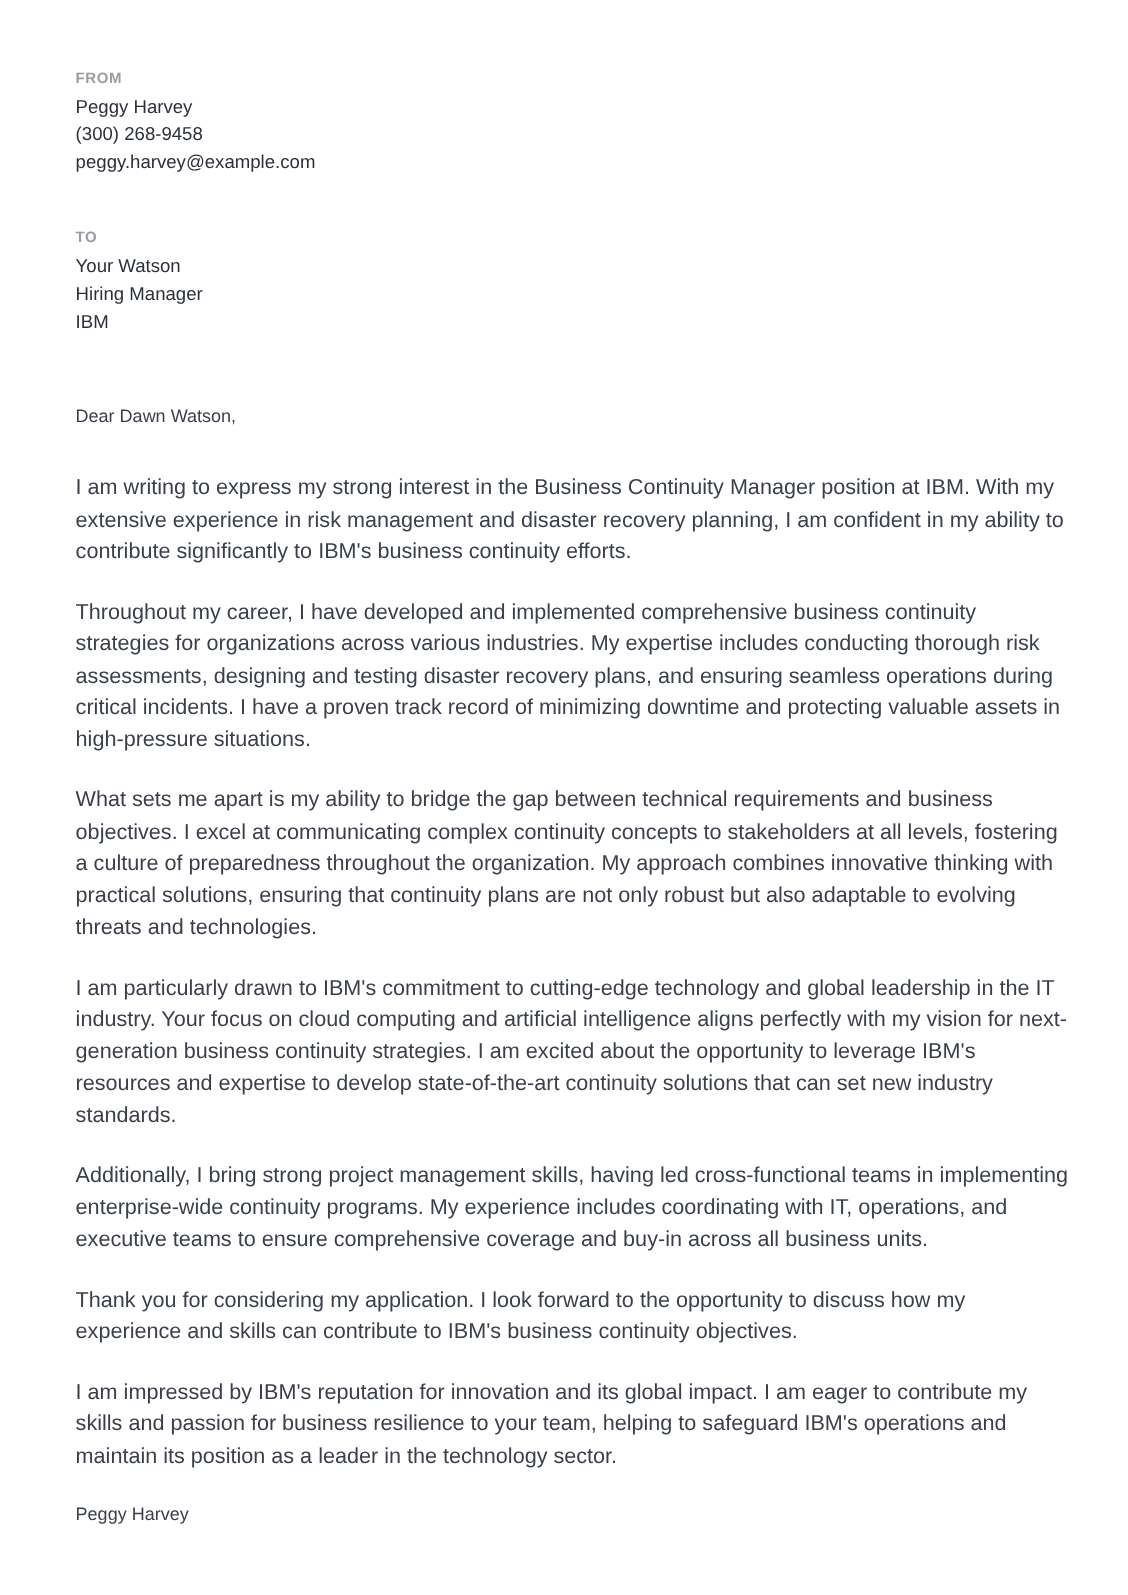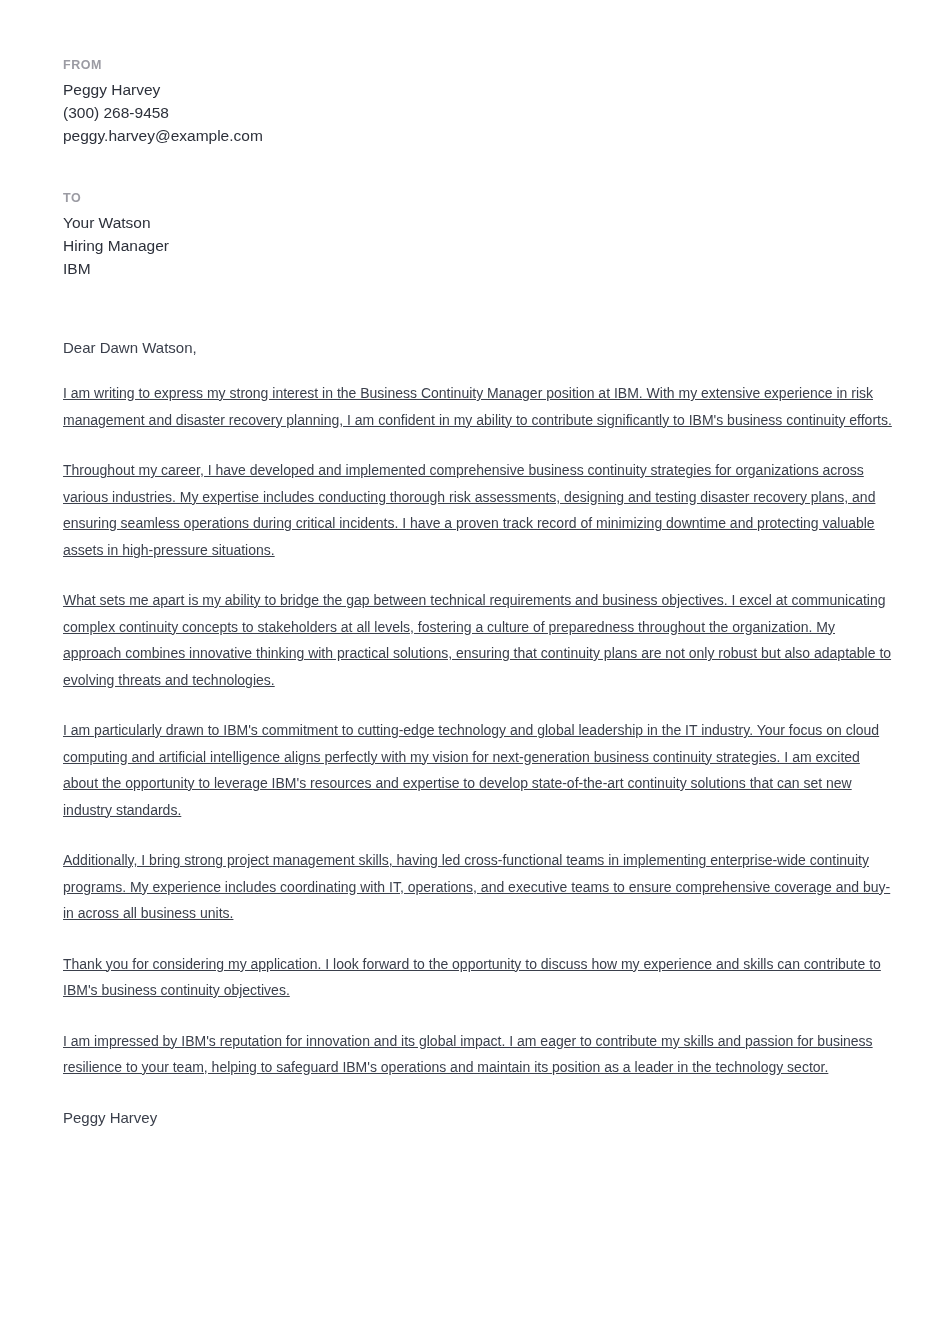--- a/index.html
+++ b/index.html
@@ -47,29 +47,28 @@
   }
   .block-gap-to-body {
     height: 55px;
   }
 
   
   .salutation {
     font-size: 15px;
     line-height: 26px;
     color: #3a3f4b;
-    margin-bottom: 19px;
+    margin-bottom: 32px;
   }
   .para {
-    font-size: 14px;
+    font-size: 18px;
     line-height: 26.5px;
     color: #3a3f4b;
     margin: 0 0 24px 0;
     text-align: left;
-    text-decoration: underline;
   }
   .closing {
     font-size: 15px;
     line-height: 26px;
     color: #3a3f4b;
     margin: 0 0 24px 0;
   }
   .signature {
     font-size: 15px;
     line-height: 26px;

